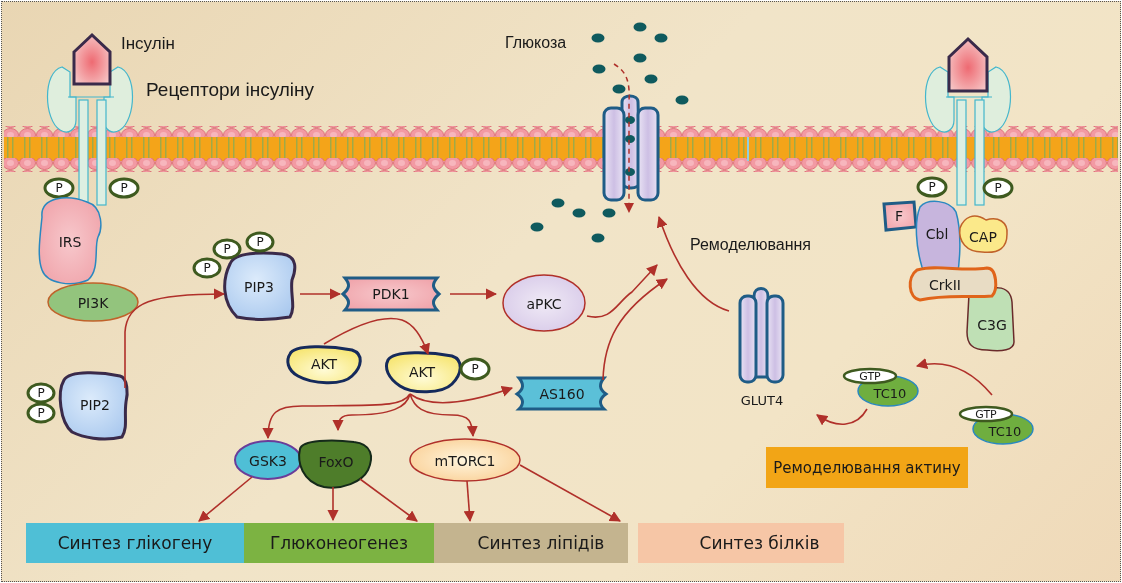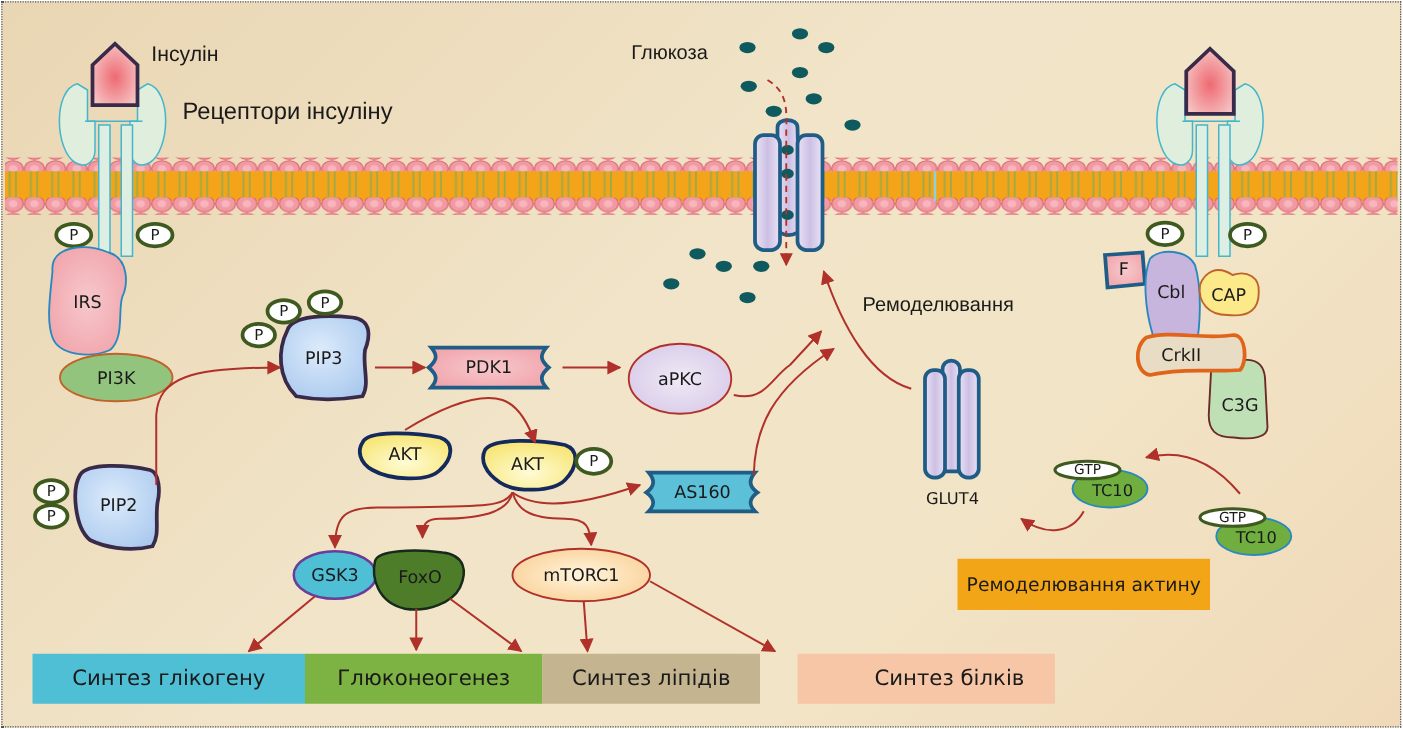--- a/index.html
+++ b/index.html
@@ -294,20 +294,20 @@
 <div class="remodel">
   <span>Ремоделювання актину</span>
 </div>
 
 <div class="bar" style="left:24px; width:218px; background:#4fbfd6;">
   <span>Синтез глікогену</span>
 </div>
 <div class="bar" style="left:242px; width:190px; background:#7cb342;">
   <span>Глюконеогенез</span>
 </div>
-<div class="bar" style="left:432px; width:174px; background:#c4b48f;">
+<div class="bar" style="left:432px; width:174px; background:#c4b48f;padding-left:20px;">
   <span>Синтез ліпідів</span>
 </div>
 <div class="bar" style="left:636px; width:169px; background:#f6c6a6;padding-left:37px;">
   <span>Синтез білків</span>
 </div>
 
 </div>
 
 </body></html>

